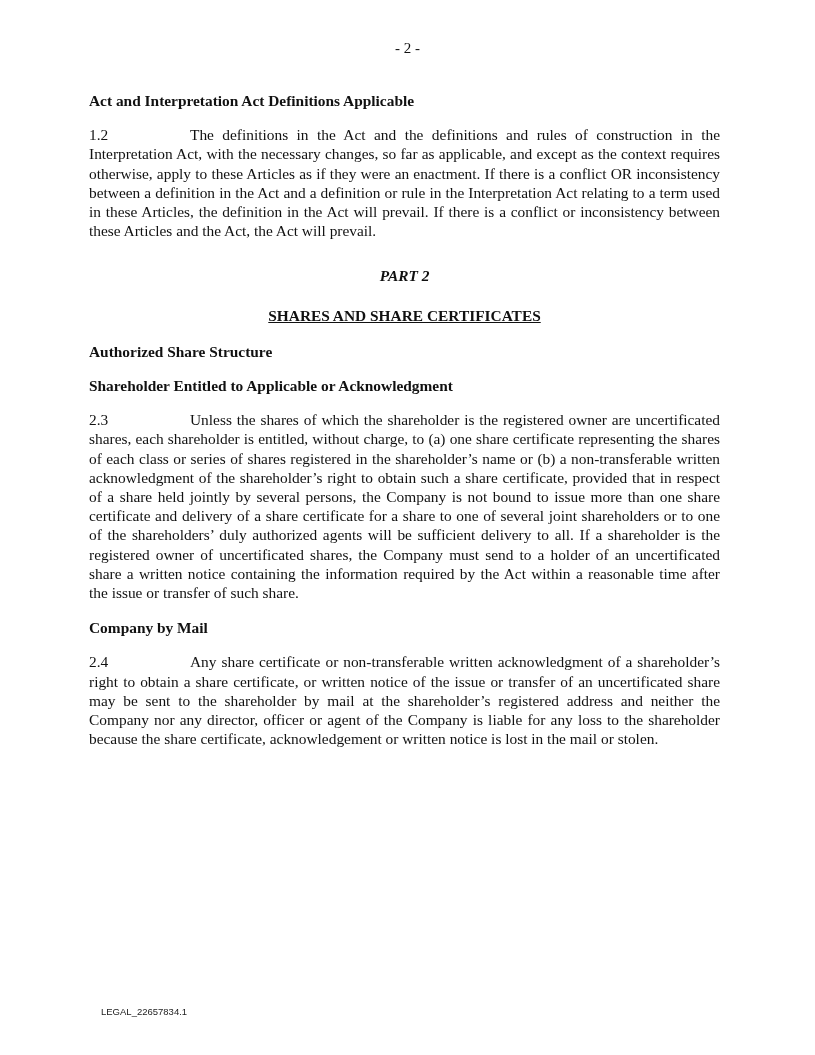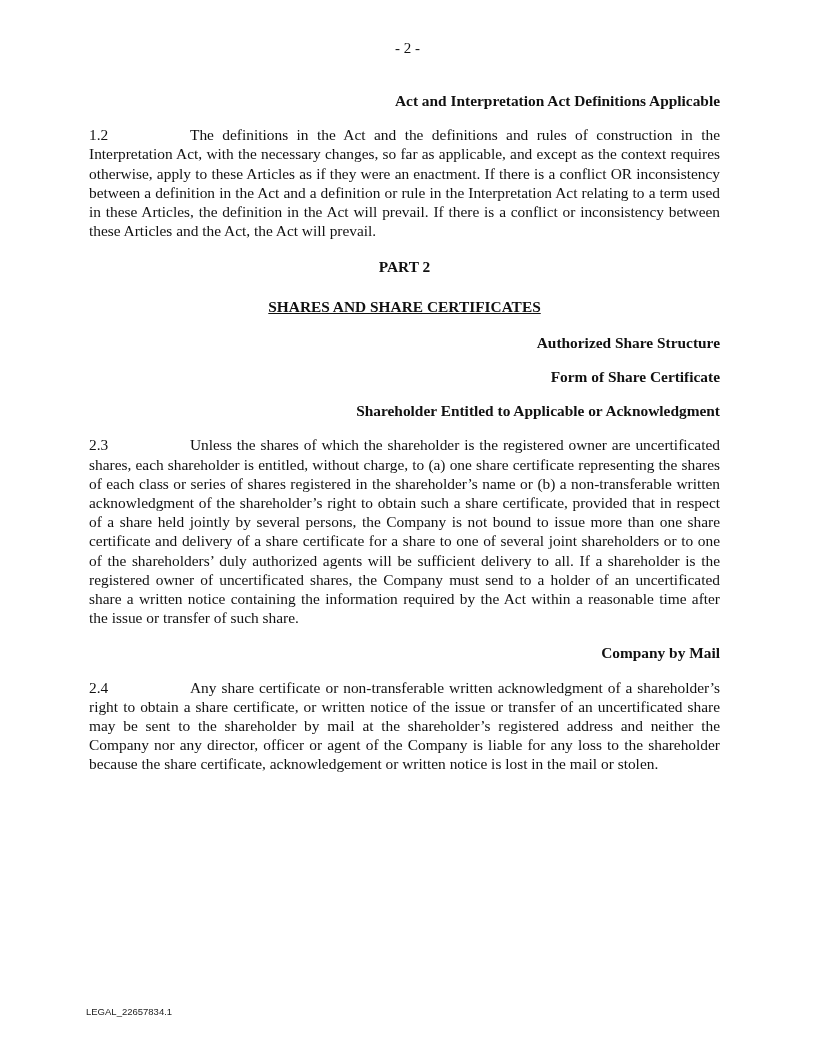--- a/index.html
+++ b/index.html
@@ -1,44 +1,43 @@
 <!DOCTYPE html>
 <html><head>
   <meta charset="utf-8">
   <style>
     html, body { margin: 0; padding: 0; background: #ffffff; }
     body { width: 815px; height: 1055px; position: relative; overflow: hidden;
            font-family: "Liberation Serif", serif; color: #111; }
     .page { position: absolute; left: 0; top: 0; width: 815px; height: 1055px; }
     .page-number { position: absolute; top: 40px; left: 0; width: 815px; text-align: center; font-size: 15px; }
     .content { position: absolute; left: 89px; top: 91px; width: 631px; font-size: 15.4px; line-height: 19.2px; }
-    .heading { font-weight: bold; margin: 0 0 15px 0; text-align: right; }
+    .heading { font-weight: bold; margin: 0 0 15px 0; }
     .center-heading { font-weight: bold; text-align: center; margin: 0; }
     p { margin: 8px 0 16px 0; text-align: justify; }
     .num { display: inline-block; width: 101px; }
     .part { margin-top: 4px; margin-bottom: 20px; }
     .part-title { margin-bottom: 17px; text-decoration: underline; }
-    .footer { position: absolute; left: 86px; top: 1006px; font-family: "Liberation Sans", sans-serif; font-size: 9.5px; color: #222; }
+    .footer { position: absolute; left: 101px; top: 1006px; font-family: "Liberation Sans", sans-serif; font-size: 9.5px; color: #222; }
   </style>
 </head>
 <body>
 
 <div class="page">
   <div class="page-number">- 2 -</div>
 
   <div class="content">
     <div class="heading">Act and Interpretation Act Definitions Applicable</div>
     <p><span class="num">1.2</span><span>The definitions in the Act and the definitions and rules of construction in the Interpretation Act, with the necessary changes, so far as applicable, and except as the context requires otherwise, apply to these Articles as if they were an enactment. If there is a conflict OR inconsistency between a definition in the Act and a definition or rule in the Interpretation Act relating to a term used in these Articles, the definition in the Act will prevail.  If there is a conflict or inconsistency between these Articles and the Act, the Act will prevail.</span></p>
 
-    <div class="center-heading part" style="margin-top:17px;">PART 2</div>
+    <div class="center-heading part" style="margin-top:26px;font-style:italic;">PART 2</div>
     <div class="center-heading part-title">SHARES AND SHARE CERTIFICATES</div>
 
     <div class="heading">Authorized Share Structure</div>
 
-    <div class="heading">Form of Share Certificate</div>
 
     <div class="heading">Shareholder Entitled to Applicable or Acknowledgment</div>
     <p><span class="num">2.3</span><span>Unless the shares of which the shareholder is the registered owner are uncertificated shares, each shareholder is entitled, without charge, to (a) one share certificate representing the shares of each class or series of shares registered in the shareholder’s name or (b) a non-transferable written acknowledgment of the shareholder’s right to obtain such a share certificate, provided that in respect of a share held jointly by several persons, the Company is not bound to issue more than one share certificate and delivery of a share certificate for a share to one of several joint shareholders or to one of the shareholders’ duly authorized agents will be sufficient delivery to all.  If a shareholder is the registered owner of uncertificated shares, the Company must send to a holder of an uncertificated share a written notice containing the information required by the Act within a reasonable time after the issue or transfer of such share.</span></p>
 
     <div class="heading">Company by Mail</div>
     <p><span class="num">2.4</span><span>Any share certificate or non-transferable written acknowledgment of a shareholder’s right to obtain a share certificate, or written notice of the issue or transfer of an uncertificated share may be sent to the shareholder by mail at the shareholder’s registered address and neither the Company nor any director, officer or agent of the Company is liable for any loss to the shareholder because the share certificate, acknowledgement or written notice is lost in the mail or stolen.</span></p>
   </div>
 
   <div class="footer">LEGAL_22657834.1</div>
 </div>

